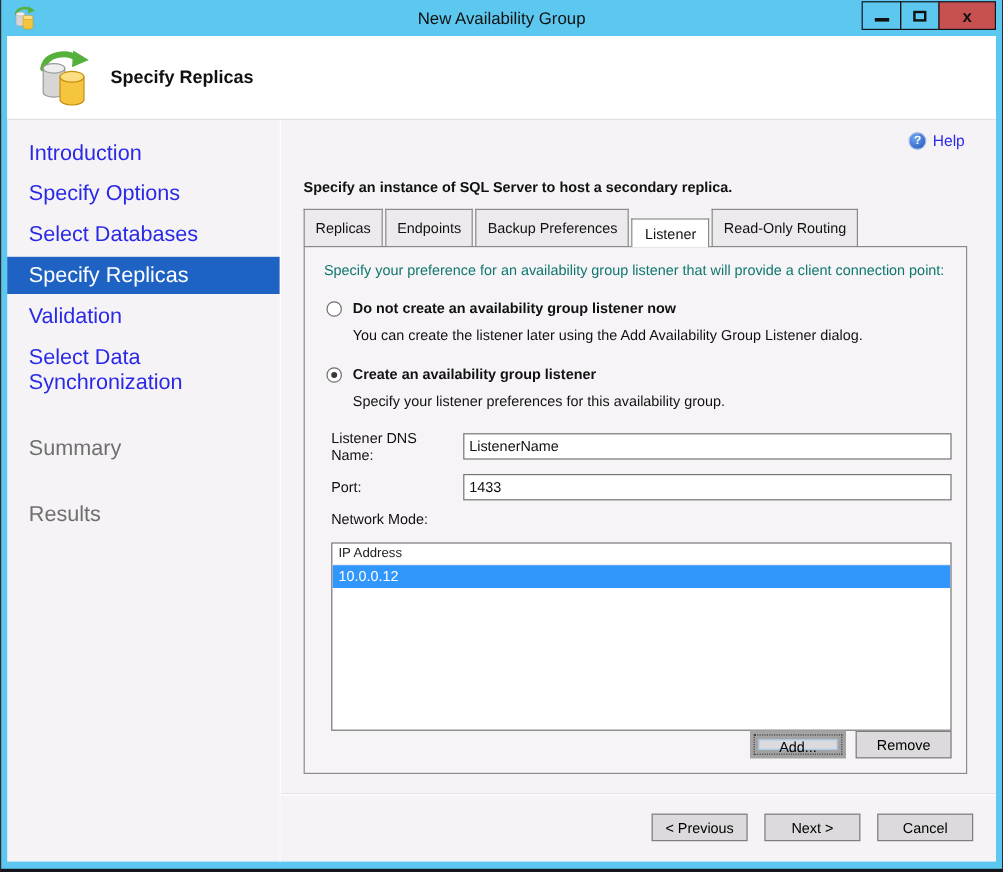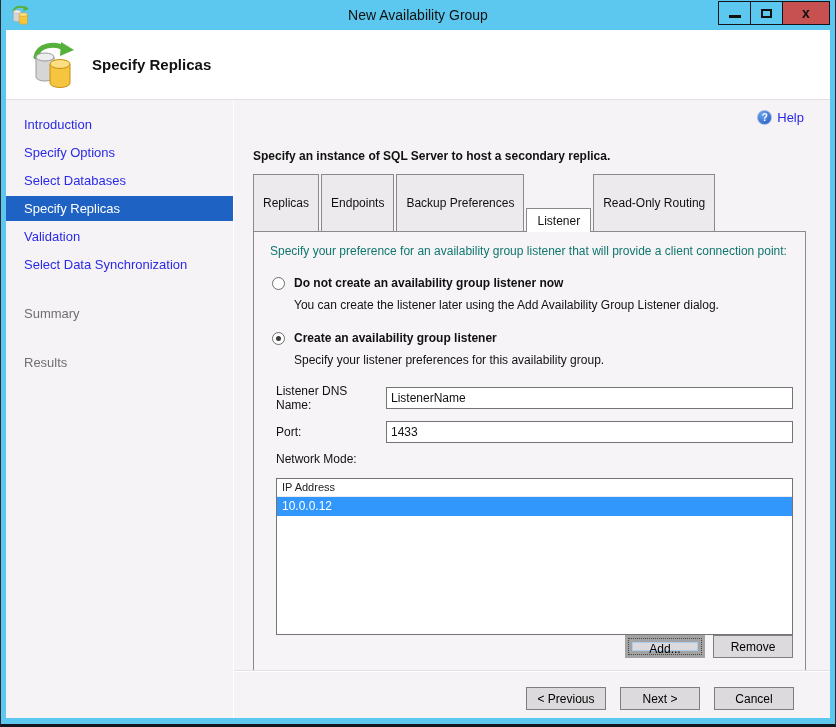--- a/index.html
+++ b/index.html
@@ -31,39 +31,39 @@
   
   .dialog{ flex:1; display:flex; flex-direction:column; background:#f6f3f6; min-height:0; }
   .banner{
     height:70px; background:#ffffff; border-bottom:1px solid #e2dee2;
     display:flex; align-items:center; padding-left:22px; flex:none;
   }
   .banner-title{ font-size:15px; font-weight:bold; color:#111; margin-left:16px; }
   .body{ flex:1; display:flex; min-height:0; }
   
   .sidebar{ width:228px; flex:none; border-right:1px solid #ffffff; padding-top:12px; }
-  .side-item{ font-size:13px; padding:5px 6px 5px 18px; margin-bottom:3px; }
+  .side-item{ font-size:18px; padding:5px 6px 5px 18px; margin-bottom:3px; }
   .side-item.link{ color:#2a2ae6; cursor:pointer; }
   .side-item.selected{ background:#1e63c4; color:#ffffff; cursor:default; }
   .side-item.disabled{ color:#6f6f6f; cursor:default;margin-top:24px; }
   
   .main{ flex:1; display:flex; flex-direction:column; min-width:0; }
   .help-row{ display:flex; justify-content:flex-end; align-items:center; padding:10px 26px 0 0; gap:5px; }
   .help-icon{
     width:15px; height:15px; border-radius:50%;
     background:radial-gradient(circle at 35% 30%, #6ea4f2, #1d53b8);
     color:#fff; font-size:10px; font-weight:bold; display:flex; align-items:center; justify-content:center;
     border:1px solid #9db9e8;
   }
   .help-link{ font-size:13px; color:#2a2ae6; cursor:pointer; }
   .heading{ font-weight:bold; font-size:12px; margin:24px 24px 11px 19px; color:#111; }
   .tabstrip{ display:flex; align-items:flex-end; margin:0 24px 0 19px; position:relative; z-index:2; }
   .tab{
     border:1px solid #8a8a8a; border-bottom:none; background:#edeaed;
-    padding:21px 9px; font-size:12px; margin-right:2px; cursor:pointer; color:#111;
+    padding:8px 9px; font-size:12px; margin-right:2px; cursor:pointer; color:#111;
   }
   .tab.active{ background:#ffffff; padding:5px 10px 4px; margin-bottom:-1px; cursor:default; }
   .panel{
     border:1px solid #8a8a8a; margin:0 24px 0 19px; background:#f7f4f7;
     height:440px; flex:none; padding:10px 12px 12px; display:flex; flex-direction:column;
   }
   .panel-intro{ font-size:12px; margin:2px 0 16px 4px; color:#0f766e; }
   .option{ display:flex; align-items:center; gap:9px; margin:2px 0 2px 6px; cursor:pointer; }
   .radio{ width:13px; height:13px; border:1px solid #6f6f6f; border-radius:50%; background:#fff; position:relative; flex:none; }
   .radio.checked::after{ content:''; position:absolute; inset:3px; border-radius:50%; background:#3a3a3a; }
@@ -90,21 +90,21 @@
   .btn{
     min-width:80px; height:23px; background:#dcdadc; border:1px solid #7e7e7e;
     font:12px "Liberation Sans", sans-serif; color:#000; cursor:pointer;
   }
   .btn.focused{
     border:7px solid #a3a3a3; box-shadow:0 0 0 1px #a8cdf0 inset;
     outline:1px dotted #444; outline-offset:-4px;
   }
   .footer{
     margin-top:auto; border-top:1px solid #ffffff; box-shadow:0 -1px 0 #e2dee2;
-    padding:15px 36px 0 0; display:flex; justify-content:flex-end; gap:14px;
+    padding:15px 19px 0 0; display:flex; justify-content:flex-end; gap:14px;
     height:56px; flex:none;
   }
 </style>
 </head>
 <body>
 
 <svg width="0" height="0" style="position:absolute">
   <defs>
     <g id="db-sync-icon">
       <path d="M8 16 C10 4, 27 1, 37 8" fill="none" stroke="#56b13c" stroke-width="5" stroke-linecap="round"></path>

